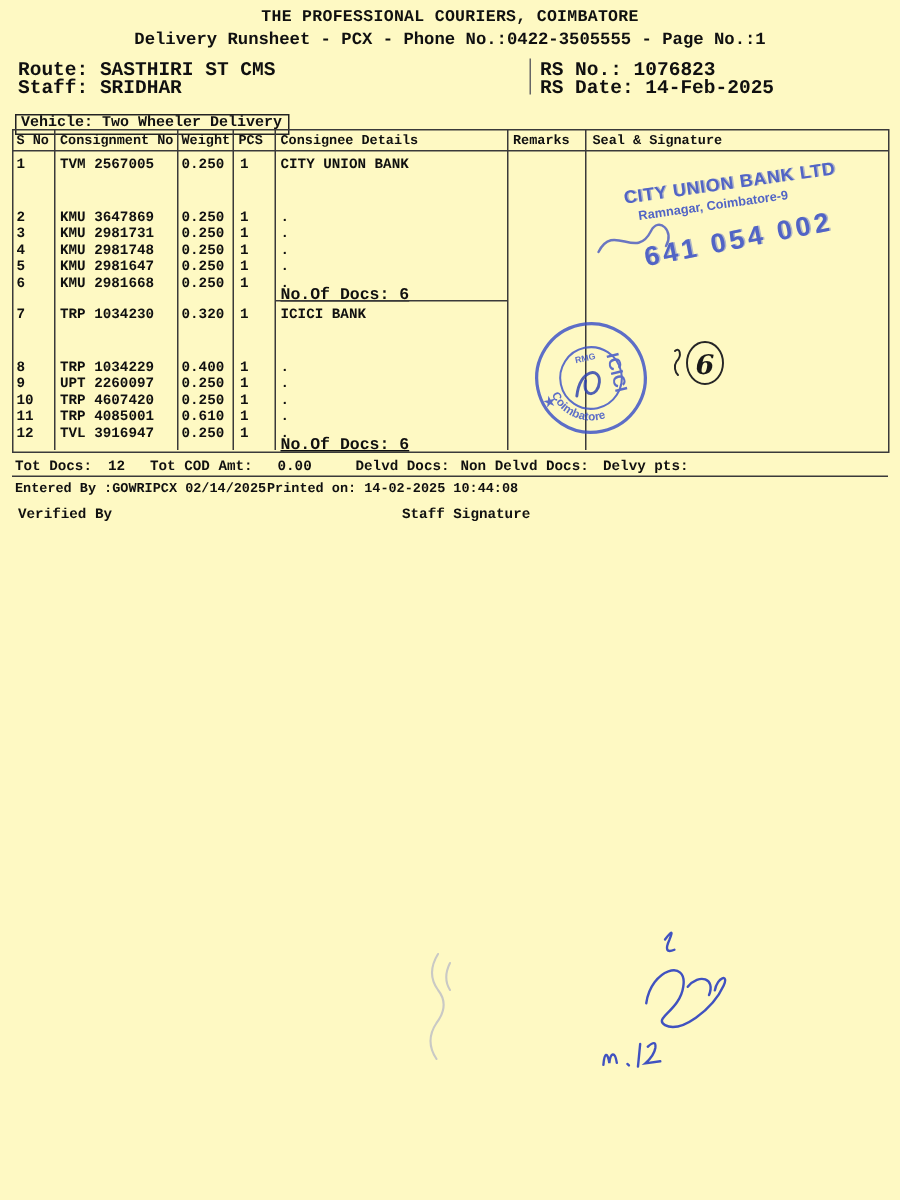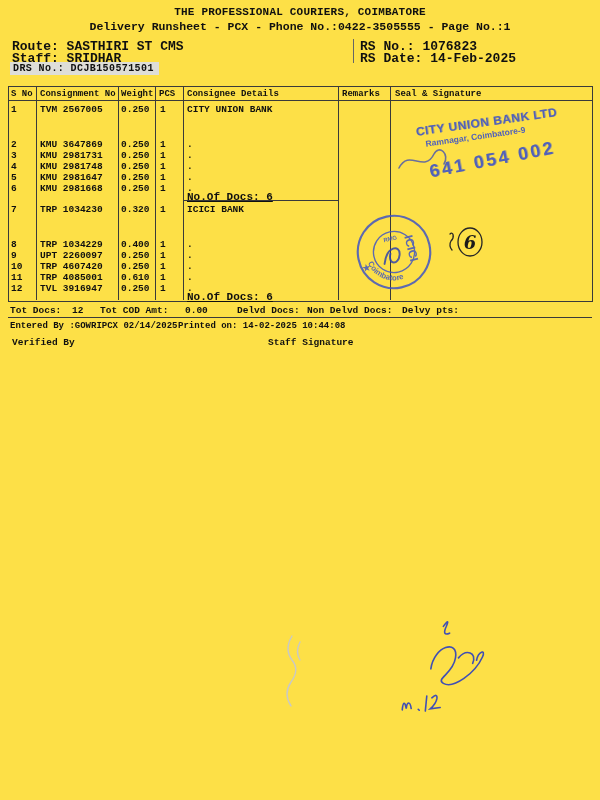--- a/index.html
+++ b/index.html
@@ -1,16 +1,16 @@
 <!DOCTYPE html>
 <html><head>
 <meta charset="utf-8">
 <style>
   html,body{margin:0;padding:0;background:#fff;}
-  .page{position:relative;width:600px;height:800px;background:#fde047;overflow:hidden;
+  .page{position:relative;width:600px;height:800px;background:#fef9c3;overflow:hidden;
         font-family:"Liberation Mono","DejaVu Sans Mono",monospace;font-weight:700;color:#101010;}
   .abs{position:absolute;white-space:nowrap;}
   .title{top:6px;left:0;width:100%;text-align:center;font-size:11px;letter-spacing:.2px;}
   .subtitle{top:20px;left:0;width:100%;text-align:center;font-size:11.5px;}
   .meta{font-size:13px;}
   .drs{left:10px;top:62px;font-size:10px;background:#deded8;padding:1px 5px 1px 3px;letter-spacing:.4px;}
   .vehicle{left:10px;top:76px;font-size:10px;border:1.5px solid #222;padding:0 4px 1px 3px;}
   .rs-divider{left:353px;top:39px;width:1px;height:24px;background:#666;}
   
   .tframe{left:8px;top:86px;width:583px;height:214px;border:1px solid #3a3a3a;}
@@ -55,21 +55,21 @@
 <div class="page">
 
   <div class="abs title">THE PROFESSIONAL COURIERS, COIMBATORE</div>
   <div class="abs subtitle">Delivery Runsheet - PCX - Phone No.:0422-3505555 - Page No.:1</div>
 
   <div class="abs meta" style="left:12px;top:39px">Route: SASTHIRI ST CMS</div>
   <div class="abs meta" style="left:12px;top:51px">Staff: SRIDHAR</div>
   <div class="abs rs-divider"></div>
   <div class="abs meta" style="left:360px;top:39px">RS No.: 1076823</div>
   <div class="abs meta" style="left:360px;top:51px">RS Date: 14-Feb-2025</div>
-  <div class="abs drs">DRS No.: DCJB150571501</div>
+  <div class="abs vehicle">Vehicle: Two Wheeler Delivery</div>
 
   <div class="abs tframe"></div>
   <div class="abs vline" style="left:36px"></div>
   <div class="abs vline" style="left:118px"></div>
   <div class="abs vline" style="left:155px"></div>
   <div class="abs vline" style="left:183px"></div>
   <div class="abs vline" style="left:338px"></div>
   <div class="abs vline" style="left:390px"></div>
   <div class="abs hline" style="top:100px"></div>
 

